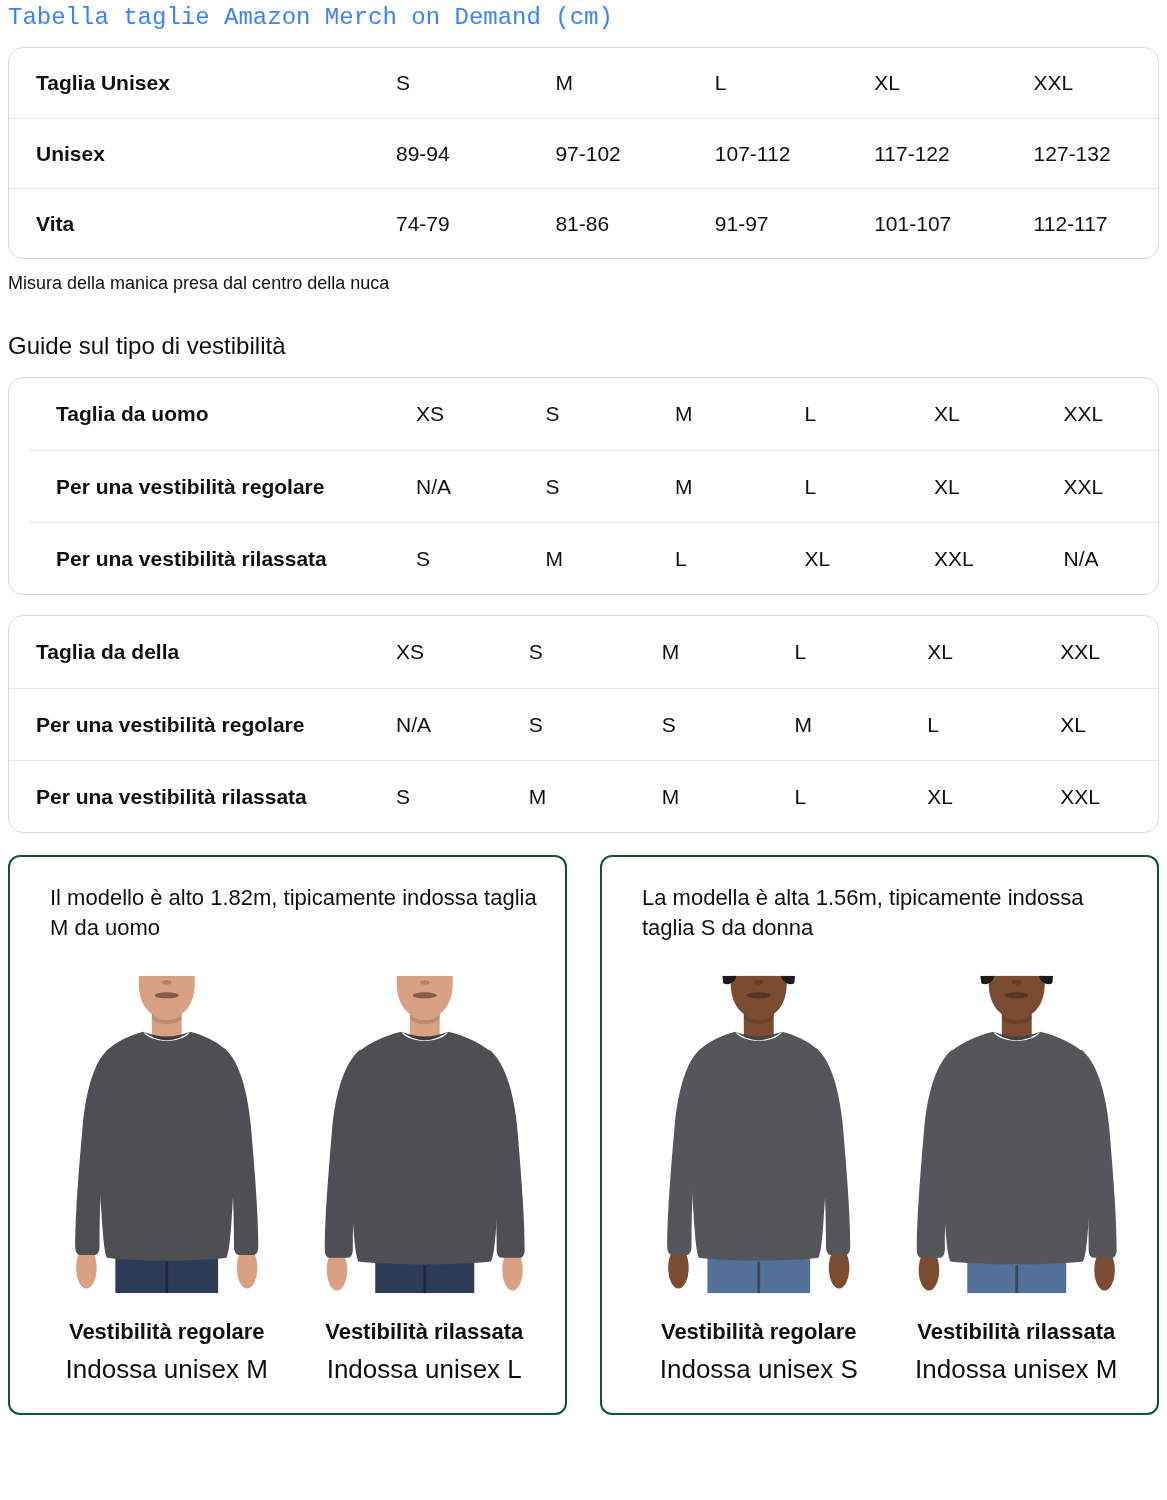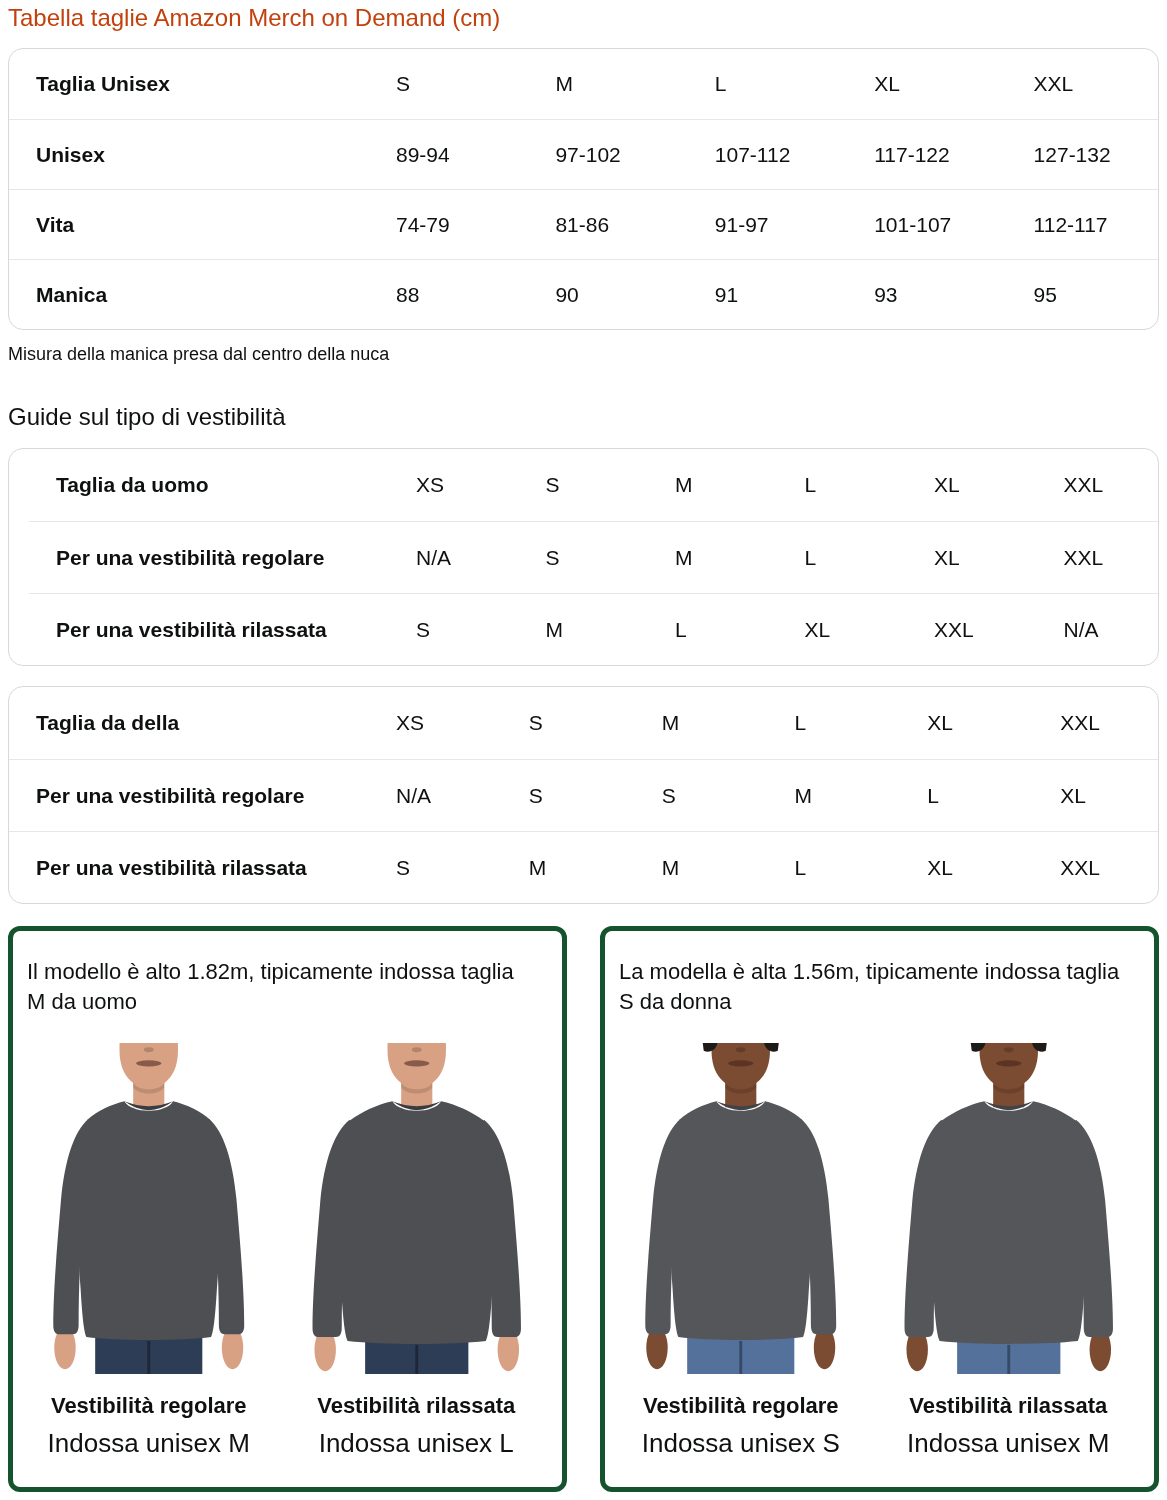--- a/index.html
+++ b/index.html
@@ -6,21 +6,21 @@
   html,body { margin:0; padding:0; background:#fff; }
   body {
     width:1167px; height:1500px; overflow:hidden;
     font-family:"Liberation Sans", sans-serif;
     color:#0f1111;
     -webkit-font-smoothing:antialiased;
   }
   .page { padding:2px 8px 0 8px; }
 
   h1.page-title {
-    font-size:24px; font-weight:400; margin:0; padding:2px 0 0 0; color:#c2410c;
+    font-size:24px; font-weight:400; margin:0; padding:2px 0 0 0; color:#3b82f6;font-family:Liberation Mono, monospace;
   }
   h2.section-heading {
     font-size:24px; font-weight:400; margin:38px 0 0 0; color:#0f1111;
   }
   .note {
     font-size:18px; margin:14px 0 16px 0; color:#0f1111;
   }
 
   .size-table {
     border:1px solid #d5d9d9; border-radius:15px; overflow:hidden; background:#fff;
@@ -36,22 +36,22 @@
   }
   .trow:first-child { border-top:none; }
   .t-unisex .trow { grid-template-columns:352px repeat(5,1fr); min-height:70px; }
   .t-men .trow, .t-women .trow { grid-template-columns:352px repeat(6,1fr); min-height:72px; }
   .cell { padding-left:35px; white-space:nowrap; }
   .cell.label { font-weight:700; padding-left:27px; }
   .thead .cell:not(.label) { font-weight:400; }
 
   .cards { display:flex; gap:33px; margin-top:22px; }
   .card {
-    flex:1 1 0; border:5px solid #14532d; border-radius:12px;
-    padding:26px 24px 28px 14px; background:#fff;
+    flex:1 1 0; border:2px solid #14532d; border-radius:12px;
+    padding:26px 24px 28px 40px; background:#fff;
   }
   .card-desc { font-size:22px; line-height:1.38; margin:0; color:#0f1111; }
   .figures { display:flex; gap:24px; margin-top:18px;align-items:center; }
   .figures figure { margin:0; flex:1 1 0; text-align:center; }
   svg.mannequin { width:100%; height:345px; display:block; }
   .fit-label  { font-weight:700; font-size:22px; margin-top:12px; }
   .size-label { font-size:26px; margin-top:9px; }
 
   .m-male   { --skin:#d8a183; --jeans:#2e3d56; --shirt:#4e4f53; --shirt-dark:#3b3c40; }
   .m-female { --skin:#7b4b32; --jeans:#54719c; --shirt:#55565a; --shirt-dark:#424347; --hair:#1d1a18; }
@@ -123,28 +123,20 @@
       <div class="cell">127-132</div>
     </div>
     <div class="trow">
       <div class="cell label">Vita</div>
       <div class="cell">74-79</div>
       <div class="cell">81-86</div>
       <div class="cell">91-97</div>
       <div class="cell">101-107</div>
       <div class="cell">112-117</div>
     </div>
-    <div class="trow">
-      <div class="cell label">Manica</div>
-      <div class="cell">88</div>
-      <div class="cell">90</div>
-      <div class="cell">91</div>
-      <div class="cell">93</div>
-      <div class="cell">95</div>
-    </div>
   </section>
 
   <p class="note">Misura della manica presa dal centro della nuca</p>
 
   <h2 class="section-heading">Guide sul tipo di vestibilità</h2>
 
   <section class="size-table t-men">
     <div class="trow thead">
       <div class="cell label">Taglia da uomo</div>
       <div class="cell">XS</div>

